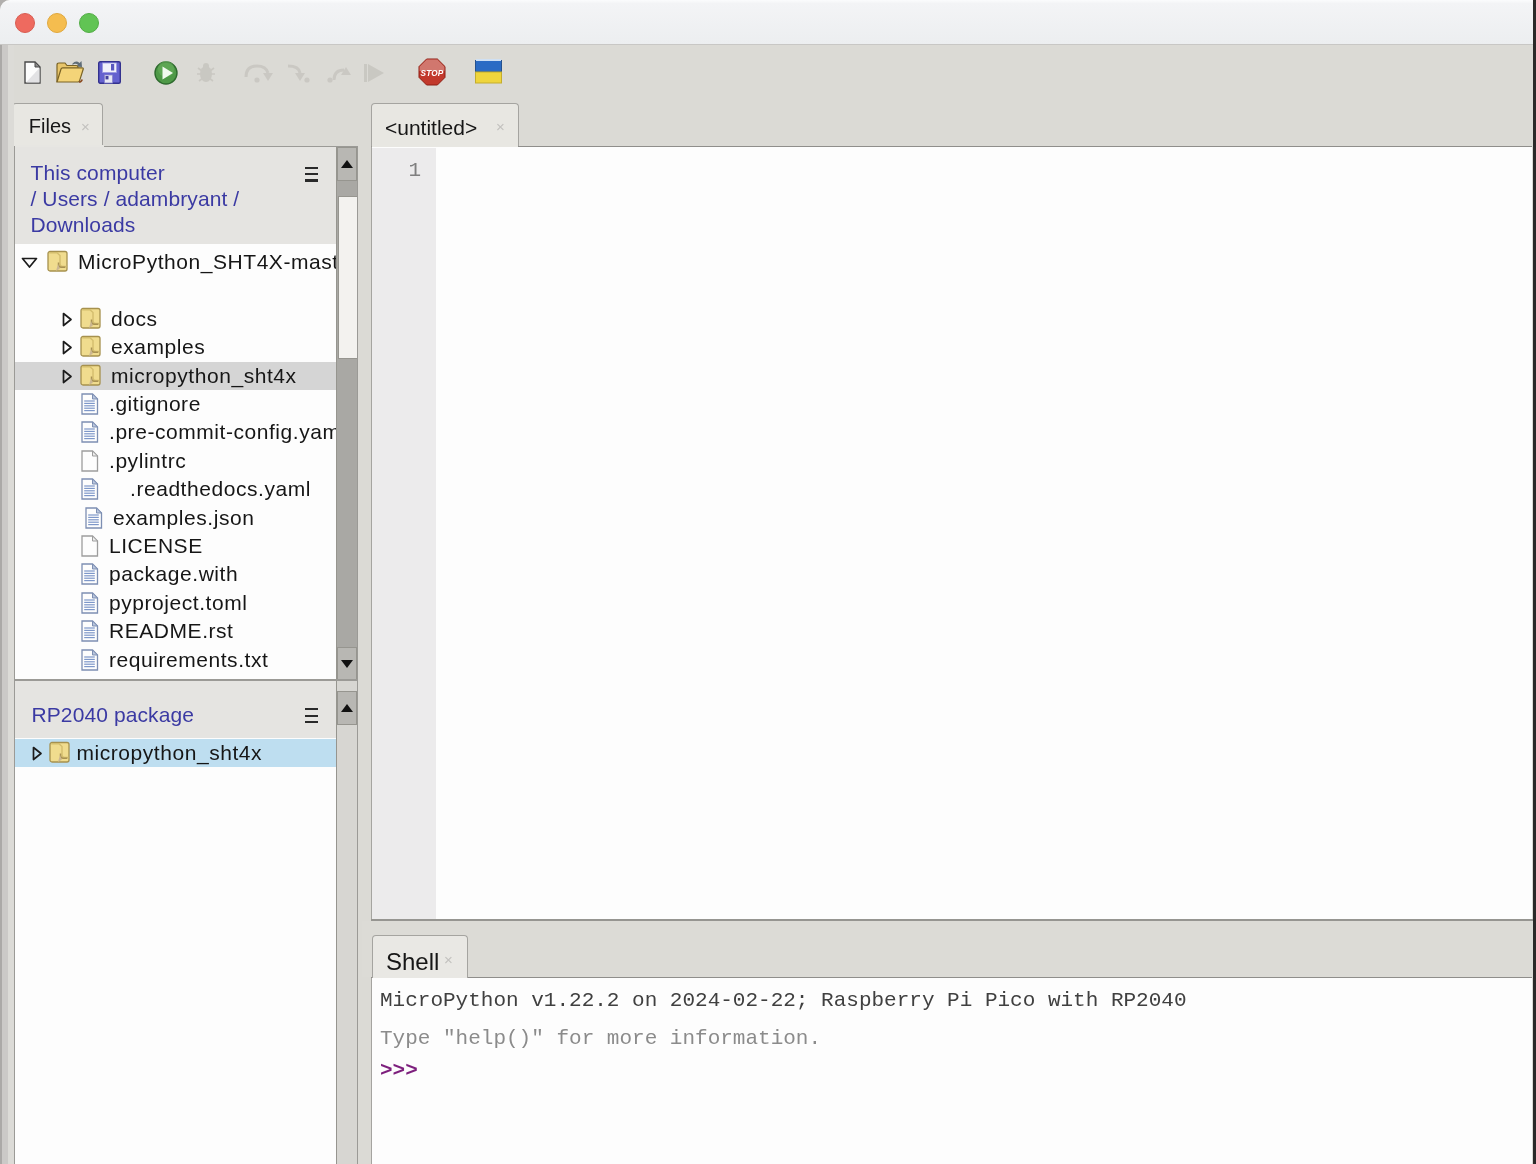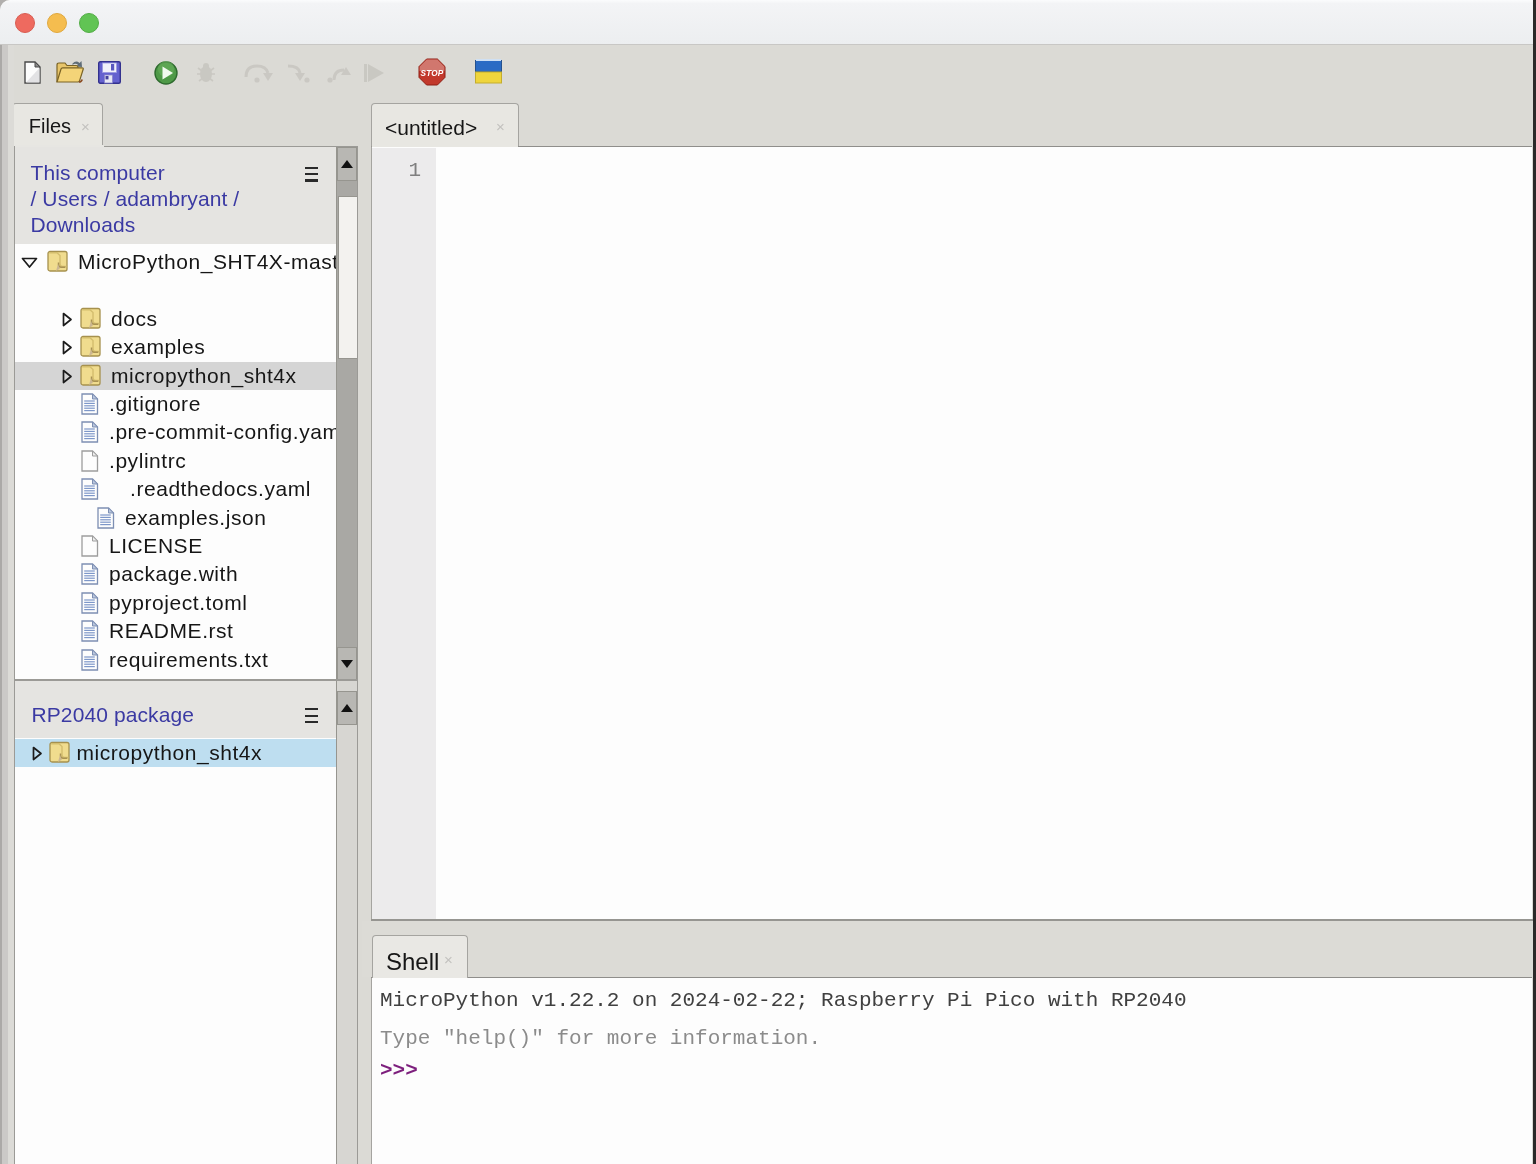--- a/index.html
+++ b/index.html
@@ -214,21 +214,21 @@
             <use href="#docp"></use>
           </svg>
         <span style="left:94px;">.pylintrc</span>
       </div>
       <div class="row" style="left:0;top:231.2px;width:321px;">
         <svg class="abs" style="left:66px;top:3px;" width="18" height="22" viewBox="0 0 18 22">
             <use href="#docl"></use>
           </svg>
         <span style="left:90px;margin-left:25px;">.readthedocs.yaml</span>
       </div>
-      <div class="row" style="left:16px;top:259.6px;width:321px;padding-left:41px;">
+      <div class="row" style="left:4px;top:259.6px;width:321px;padding-left:41px;">
         <svg class="abs" style="left:66px;top:3px;" width="18" height="22" viewBox="0 0 18 22">
             <use href="#docl"></use>
           </svg>
         <span style="left:94px;">examples.json</span>
       </div>
       <div class="row" style="left:0;top:288px;width:321px;">
         <svg class="abs" style="left:66px;top:3px;" width="18" height="22" viewBox="0 0 18 22">
             <use href="#docp"></use>
           </svg>
         <span style="left:94px;">LICENSE</span>

